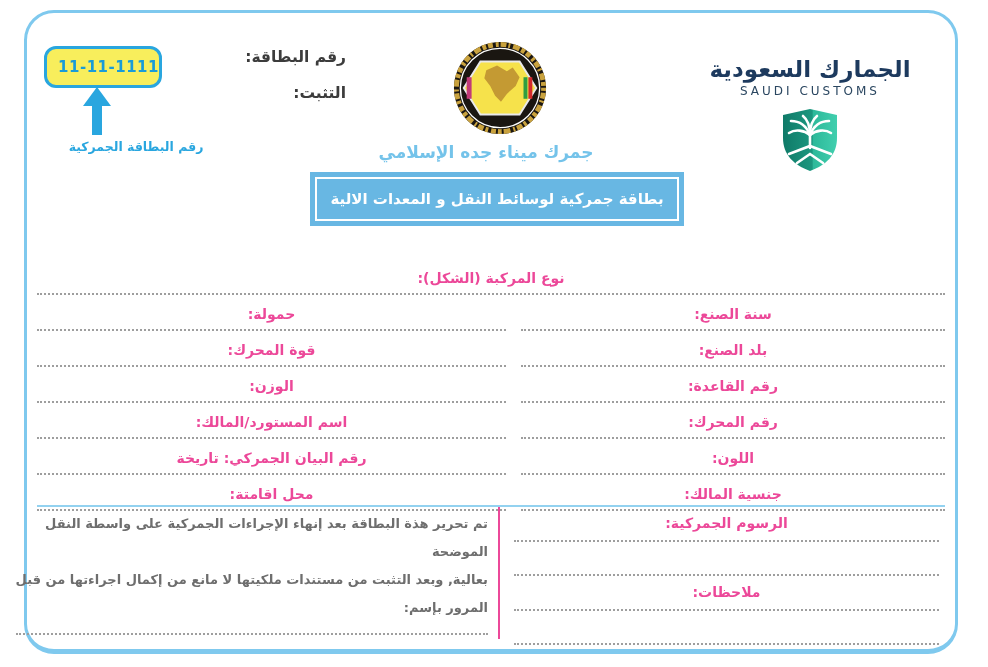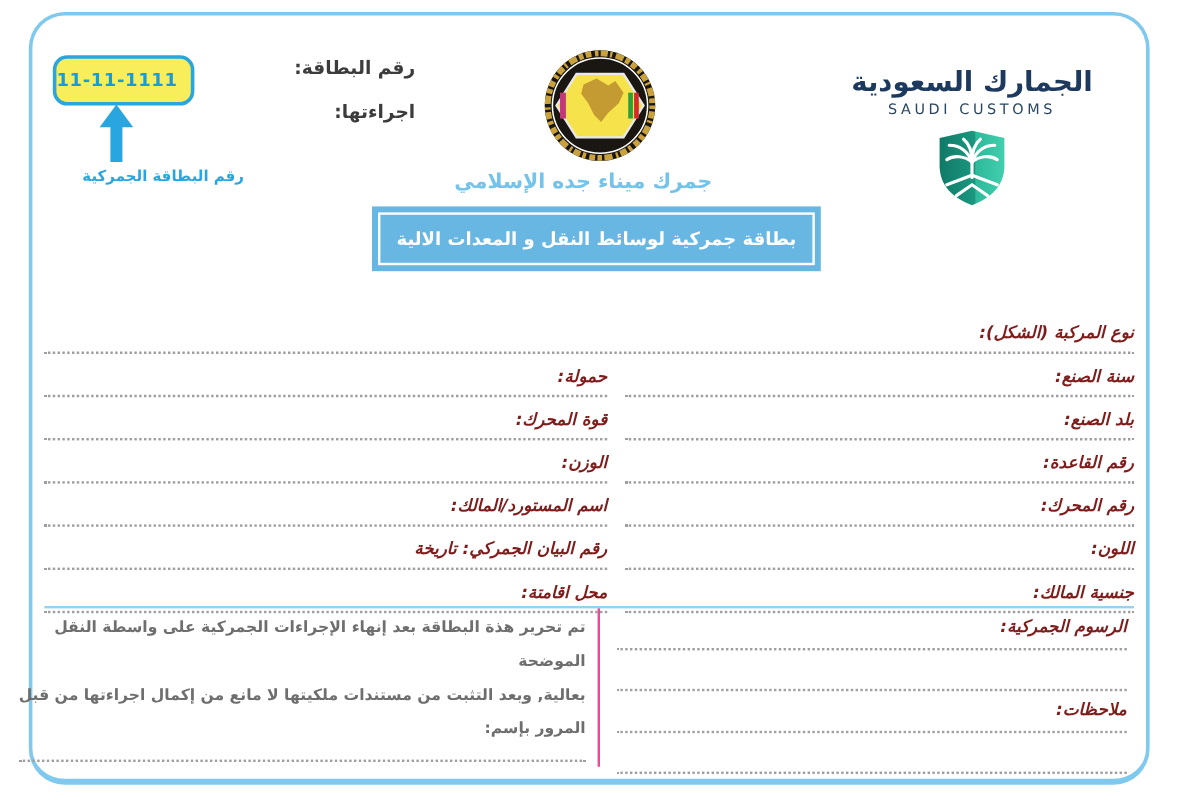--- a/index.html
+++ b/index.html
@@ -9,21 +9,21 @@
   }
   .card-outline{
     position:absolute;left:24px;top:10px;width:934px;height:644px;
     border:3px solid #7fc9ee;border-bottom-width:5px;border-radius:30px;box-sizing:border-box;
   }
   
   .badge{
     position:absolute;left:44px;top:46px;width:112px;height:36px;
     background:#f8ee5c;border:3px solid #29a6df;border-radius:12px;
     color:#199bd8;font-weight:bold;font-size:15px;letter-spacing:.5px;
-    text-align:left;line-height:36px;
+    text-align:right;line-height:36px;
   }
   .arrow-head{
     position:absolute;left:83px;top:87px;width:0;height:0;
     border-left:14px solid transparent;border-right:14px solid transparent;
     border-bottom:19px solid #29a6df;
   }
   .arrow-shaft{position:absolute;left:92px;top:105px;width:10px;height:30px;background:#29a6df;}
   .badge-caption{
     position:absolute;left:28px;top:139px;width:142px;text-align:center;
     color:#29a6df;font-weight:bold;font-size:12.5px;direction:rtl;margin-left:37px;
@@ -53,22 +53,22 @@
     border:2px solid #ffffff;height:100%;box-sizing:border-box;
     display:flex;align-items:center;justify-content:center;
     color:#ffffff;font-weight:bold;font-size:15px;direction:rtl;text-align:center;
   }
   
   .form{position:absolute;left:37px;top:270px;width:908px;direction:rtl;}
   .f-row{display:flex;gap:15px;direction:rtl;margin-bottom:11px;}
   .f-field{display:flex;flex-direction:column;flex:1;}
   .f-field.fixed{flex:0 0 424px;}
   .f-lbl{
-    font-size:14px;font-weight:bold;color:#7f1d1d;height:17px;line-height:17px;
-    text-align:right;direction:rtl;white-space:nowrap;font-style:italic;
+    font-size:14px;font-weight:bold;color:#ec4899;height:17px;line-height:17px;
+    text-align:center;direction:rtl;white-space:nowrap;
   }
   .dots{height:6px;border-bottom:2px dotted #9e9e9e;}
   
   .bottom{
     position:absolute;left:37px;top:505px;width:908px;height:134px;
     border-top:2px solid #93d2f0;display:flex;direction:rtl;box-sizing:border-box;
   }
   .b-right{flex:0 0 447px;border-left:2px solid #ec4899;box-sizing:border-box;padding:8px 6px 0 14px;}
   .b-left{flex:1;box-sizing:border-box;padding:8px 10px 0 4px;}
   .b-right .dots{margin-top:2px;}
@@ -84,21 +84,21 @@
 
 <div id="canvas">
   <div class="card-outline"></div>
 
   <div class="badge">11-11-1111</div>
   <div class="arrow-head"></div>
   <div class="arrow-shaft"></div>
   <div class="badge-caption">رقم البطاقة الجمركية</div>
 
   <div class="lbl-dark pos-cardnum">رقم البطاقة:</div>
-  <div class="lbl-dark pos-date">اجراءتها:</div>
+  <div class="lbl-dark pos-date">التثبت:</div>
 
   <div class="gcc">
     <svg width="98" height="96" viewBox="0 0 100 98">
       <ellipse cx="50" cy="49" rx="47" ry="47" fill="#1a1611"></ellipse>
       <circle cx="50" cy="49" r="44.5" fill="none" stroke="#c9a23e" stroke-width="5" stroke-dasharray="3 2 6 2 2 3 7 2 4 2 5 3"></circle>
       <circle cx="50" cy="49" r="40.5" fill="none" stroke="#ffffff" stroke-width="1.3"></circle>
       <polygon points="13,49 30,22 70,22 87,49 70,76 30,76" fill="#f6e24b" stroke="#e9e9e9" stroke-width="2"></polygon>
       <rect x="16" y="38" width="5" height="22" fill="#c13a78"></rect>
       <rect x="74" y="38" width="4" height="22" fill="#2f9e41"></rect>
       <rect x="79" y="38" width="4" height="22" fill="#d42b2b"></rect>

